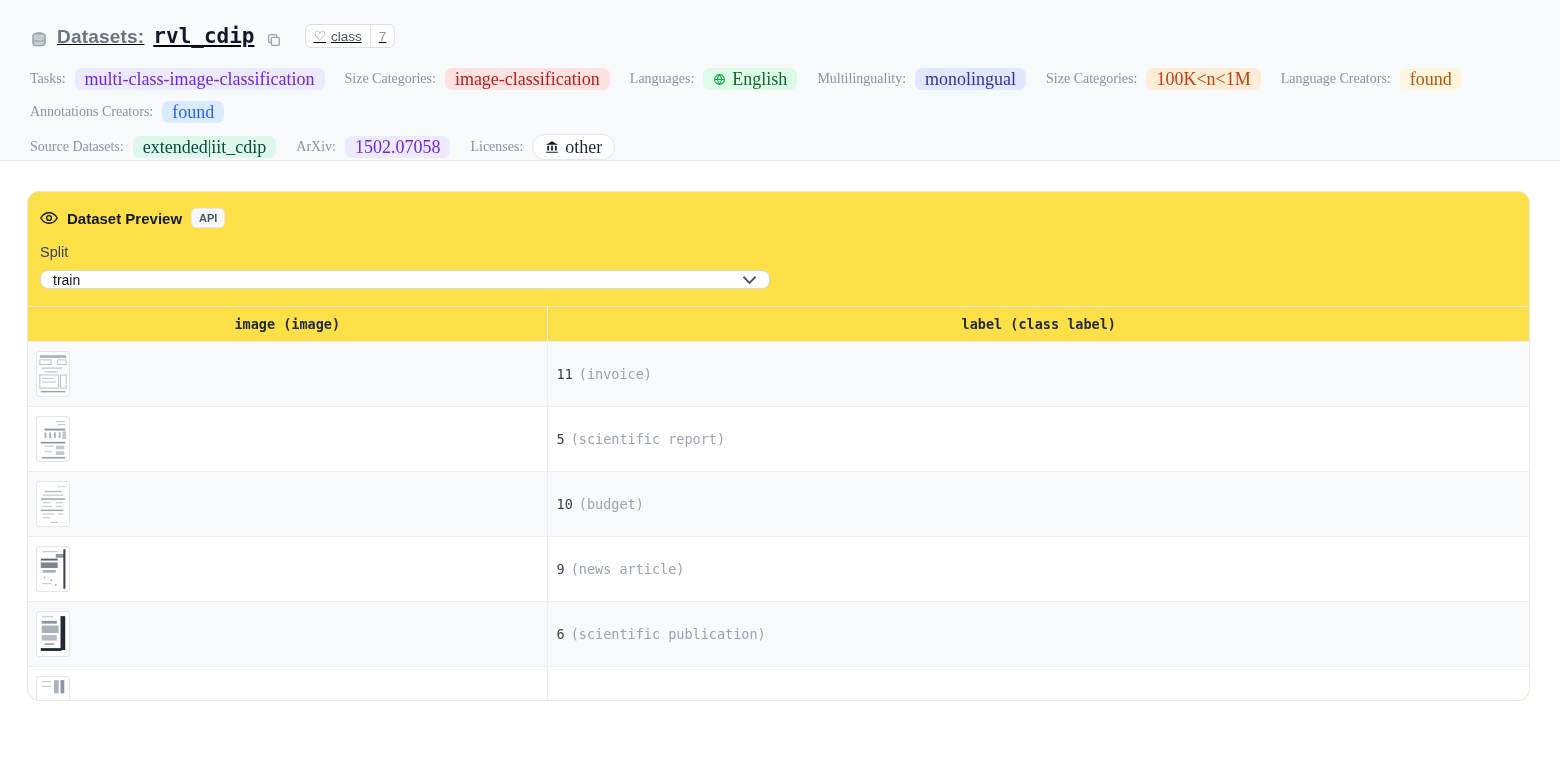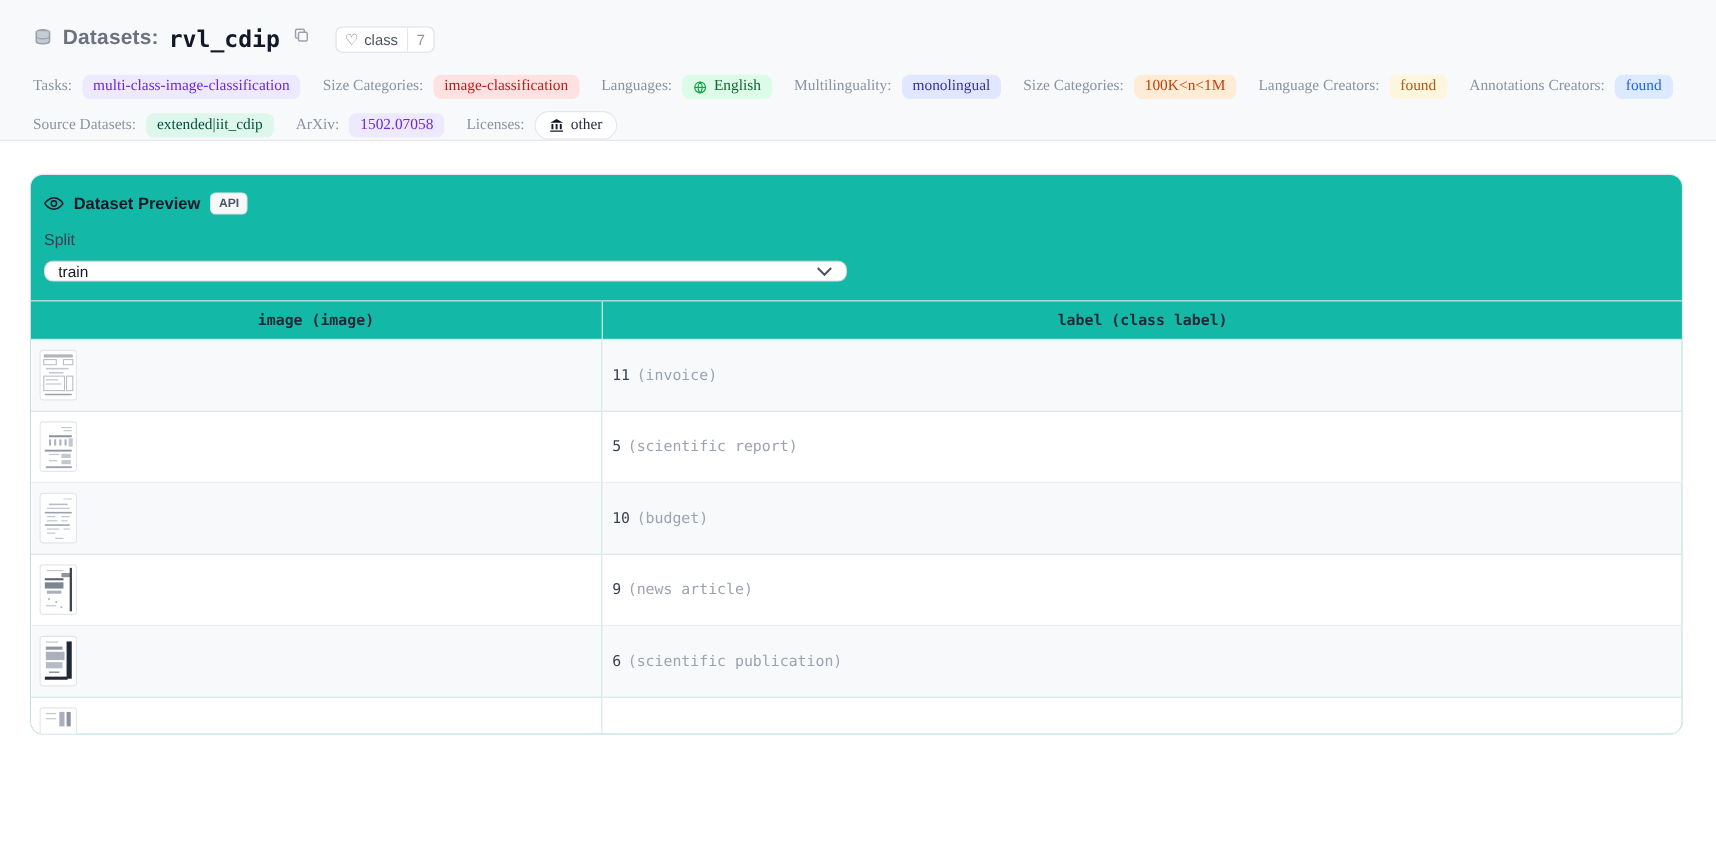--- a/index.html
+++ b/index.html
@@ -1,55 +1,55 @@
 <!DOCTYPE html>
 <html><head>
 <meta charset="utf-8">
 <style>
   * { box-sizing: border-box; margin: 0; padding: 0; }
   html, body { width: 1560px; height: 767px; background: #ffffff; font-family: "Liberation Sans", "DejaVu Sans", sans-serif; }
   body { overflow: hidden; }
 
   
   .topbar { background: #f8f9fb; padding: 24px 30px 0 30px; border-bottom: 1px solid #e5e7eb; }
-  .title-row { display: flex; align-items: flex-start; gap: 9px; }
+  .title-row { display: flex; align-items: flex-end; gap: 9px; text-decoration: underline; }
   .db-icon { display: inline-flex; }
   .breadcrumb { font-size: 19px; font-weight: 700; color: #6b7280; letter-spacing: .2px; }
   .dataset-name { font-family: "DejaVu Sans Mono", "Liberation Mono", monospace; font-size: 21px; font-weight: 700; color: #111827; }
   .copy-icon { display: inline-flex; margin-left: 2px; cursor: pointer; }
   .like-btn { display: inline-flex; align-items: stretch; margin-left: 14px; border: 1px solid #dcdfe4; border-radius: 6px; background: #fff; overflow: hidden; height: 24px; cursor: pointer; }
   .like-main { display: flex; align-items: center; gap: 5px; padding: 0 8px; font-size: 13.5px; color: #4b5563; }
   .like-count { display: flex; align-items: center; padding: 0 8px; font-size: 13.5px; color: #8a93a2; border-left: 1px solid #e3e6ea; }
   .heart { color: #6b7280; font-size: 14px; line-height: 1; }
 
   
   .tag-rows { margin-top: 20px; display: flex; flex-direction: column; gap: 11px; }
   .tag-row { display: flex; flex-wrap: wrap; align-items: center; column-gap: 20px; row-gap: 11px; }
   .tag-group { display: flex; align-items: center; gap: 9px; font-family: Liberation Serif, serif; }
   .tag-label { font-size: 14px; color: #8a93a2; white-space: nowrap; }
-  .pill { display: inline-flex; align-items: center; gap: 6px; padding: 3px 10px; border-radius: 7px; font-size: 14px; line-height: 16px; white-space: nowrap; cursor: pointer; text-align: center; }
+  .pill { display: inline-flex; align-items: center; gap: 6px; padding: 3px 10px; border-radius: 7px; font-size: 18px; line-height: 16px; white-space: nowrap; cursor: pointer; text-align: center; }
   .pill.purple  { background: #ede9fe; color: #6d28d9; }
   .pill.red     { background: #fee2e2; color: #b91c1c; }
   .pill.green   { background: #dcfce7; color: #166534; }
   .pill.indigo  { background: #e0e7ff; color: #3730a3; }
   .pill.orange  { background: #feecd7; color: #c2410c; }
   .pill.yellow  { background: #fdf6de; color: #b45309; }
   .pill.blue    { background: #dbeafe; color: #2563eb; }
   .pill.mint    { background: #def7ec; color: #064e3b; }
   .pill.license { background: #fff; color: #1f2937; border: 1px solid #e5e7eb; border-radius: 14px; padding: 4px 12px; }
 
   
   .tabs { display: flex; align-items: flex-end; gap: 8px; margin-top: 28px; margin-left: -12px; }
   .tab { display: flex; align-items: center; gap: 8px; font-size: 15px; color: #374151; padding: 0 22px 14px 22px; cursor: pointer; border-bottom: 3px solid transparent; margin-bottom: -1px; }
   .tab.active { font-weight: 700; color: #111827; border-bottom-color: #242c3a; }
   .community-emoji { width: 16px; height: 15px; background: radial-gradient(circle at 35% 40%, #fbbf24 0 55%, #f59e0b 85%); border-radius: 55% 45% 50% 50%; display: inline-block; box-shadow: inset -1px -1px 0 #ea8c0c; }
 
   
   .main { padding: 30px 30px 0 27px; }
-  .card { width: 1503px; height: 510px; border: 1px solid #e5e7eb; border-radius: 12px; overflow: hidden; background: #14b8a6; }
+  .card { width: 1503px; height: 510px; border: 1px solid #e5e7eb; border-radius: 12px; overflow: hidden; background: #fde047; }
   .preview-head { padding: 16px 12px 0 12px; }
   .preview-title-row { display: flex; align-items: center; gap: 9px; }
   .preview-title { font-size: 15px; font-weight: 700; color: #111827; }
   .api-badge { font-size: 11px; font-weight: 600; color: #4b5563; background: #f7f8f9; border: 1px solid #e2e5e9; border-radius: 5px; padding: 3px 7px; cursor: pointer; }
   .split-label { margin-top: 16px; font-size: 14.5px; color: #374151; }
   .split-select { margin-top: 10px; margin-bottom: 17px; width: 730px; height: 19px; background: #fff; border: 1px solid #d6dade; border-radius: 8px; display: flex; align-items: center; justify-content: space-between; padding: 0 12px; font-size: 14px; color: #111827; cursor: pointer; }
 
   
   table { width: 100%; border-collapse: collapse; font-family: "DejaVu Sans Mono", "Liberation Mono", monospace; font-size: 13.5px; }
   thead { border-top: 1px solid #e5e7eb; }

